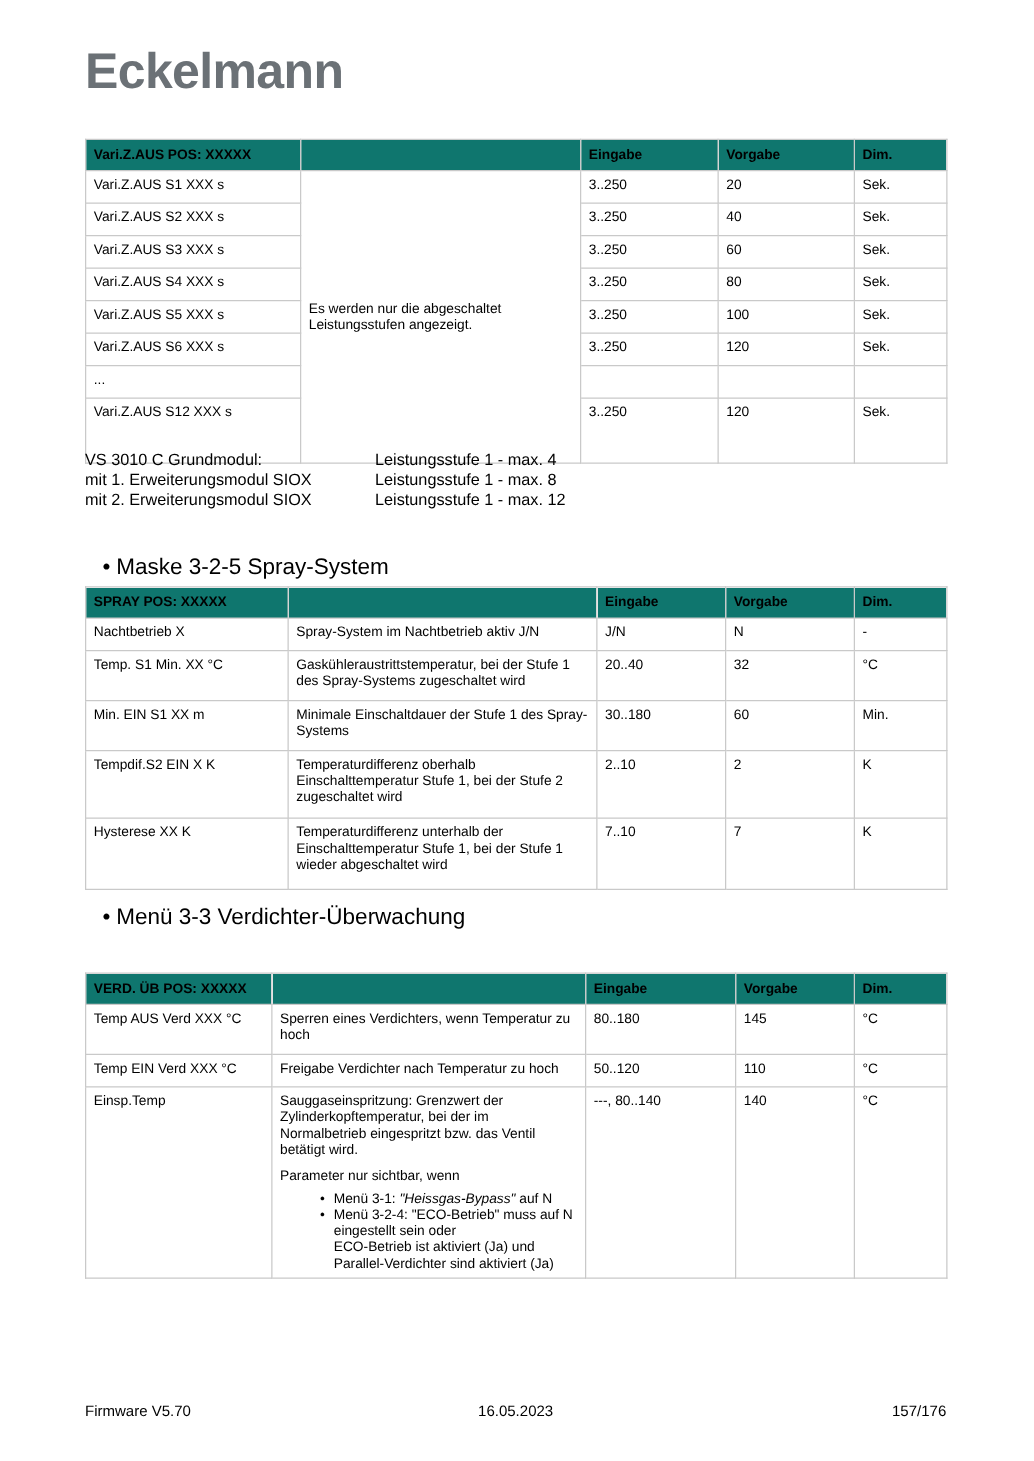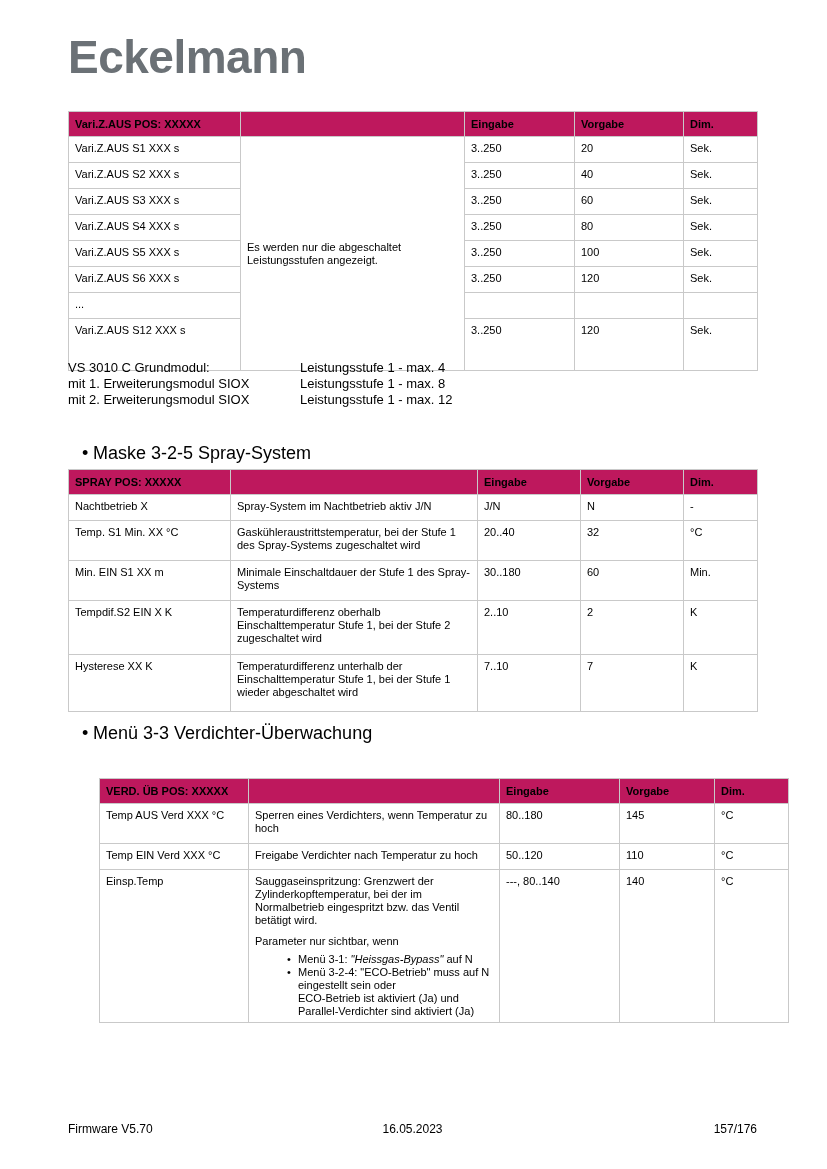--- a/index.html
+++ b/index.html
@@ -4,34 +4,34 @@
 <style>
   * { margin:0; padding:0; box-sizing:border-box; }
   html,body { background:#ffffff; }
   body {
     width:827px; height:1169px; position:relative;
     font-family:"Liberation Sans", sans-serif; color:#000;
   }
   .abs { position:absolute; left:68px; width:689px; }
 
   .logo {
-    top:40px; font-size:46px; font-weight:bold; color:#6b7176;
+    top:40px; font-size:40px; font-weight:bold; color:#6b7176;
     letter-spacing:-0.5px; line-height:34px;
   }
 
   table.ptable {
     border-collapse:collapse; table-layout:fixed; width:689px;
     font-size:11px; line-height:13px;
   }
   .ptable th, .ptable td {
     border:1px solid #c9c9c9; padding:5px 6px 4px 6px;
     text-align:left; vertical-align:top; overflow:hidden;
   }
   .ptable thead th {
-    background:#be185d; font-weight:bold; vertical-align:middle; height:25px;
+    background:#0f766e; font-weight:bold; vertical-align:middle; height:25px;
   }
   tr.h26 { height:26px; }
   tr.h40 { height:40px; }
   tr.h52 { height:52px; }
   tr.h54 { height:54px; }
   tr.h57 { height:57px; }
   tr.h143 { height:143px; }
   td.note-cell { vertical-align:middle; }
   .it { font-style:italic; }
 
@@ -39,21 +39,21 @@
   .modinfo .row { display:flex; }
   .modinfo .lbl { width:232px; }
 
   .section-heading { font-size:18px; line-height:14px; padding-left:14px; }
   .section-heading .bullet { display:inline-block; width:11px; }
   .sec1 { top:446px; }
   .sec2 { top:726px; }
 
   .t1 { top:111px; }
   .t2 { top:469px; }
-  .t3 { top:778px;margin-left:31px; }
+  .t3 { top:778px; }
 
   .desc-block p { margin:0 0 8px 0; }
   .desc-block p.tight { margin:0 0 5px 0; }
   ul.vbullets { margin:0; padding-left:30px; list-style:none; }
   ul.vbullets li {
     position:relative; padding-left:13px; white-space:pre-line; line-height:13px;
   }
   ul.vbullets li::before { content:"\2022"; position:absolute; left:2px; top:0; }
 
   .footer { top:1122px; display:flex; font-size:12px; line-height:14px; }

